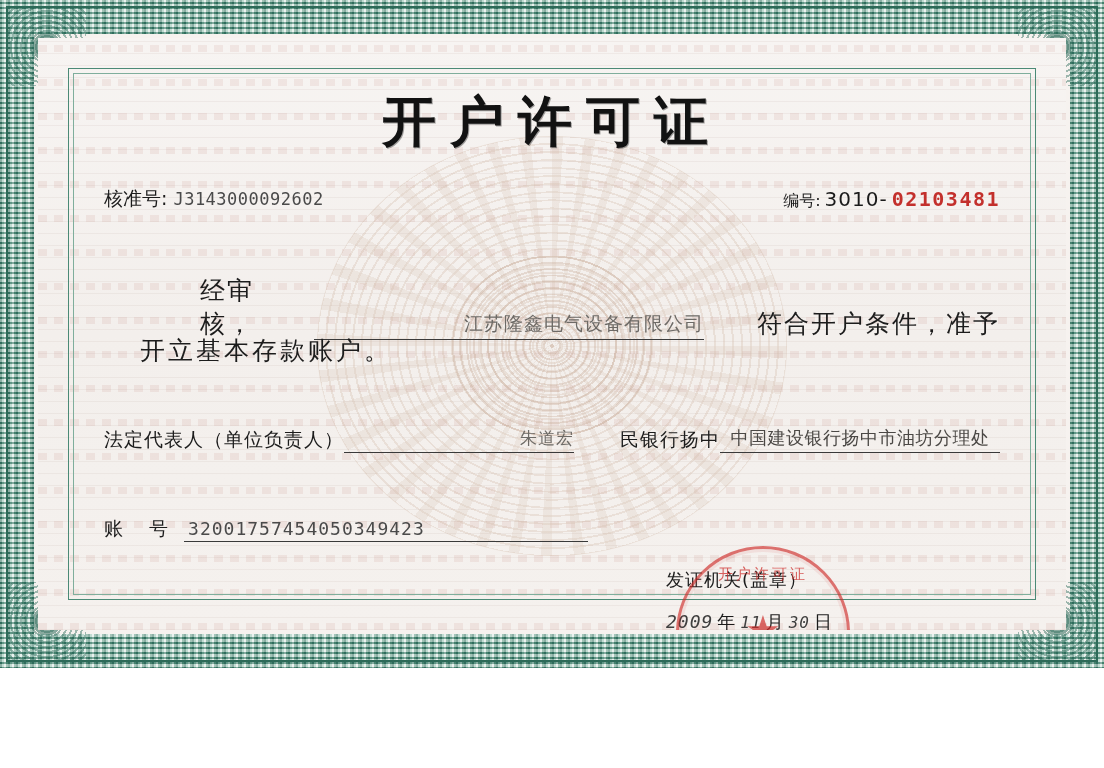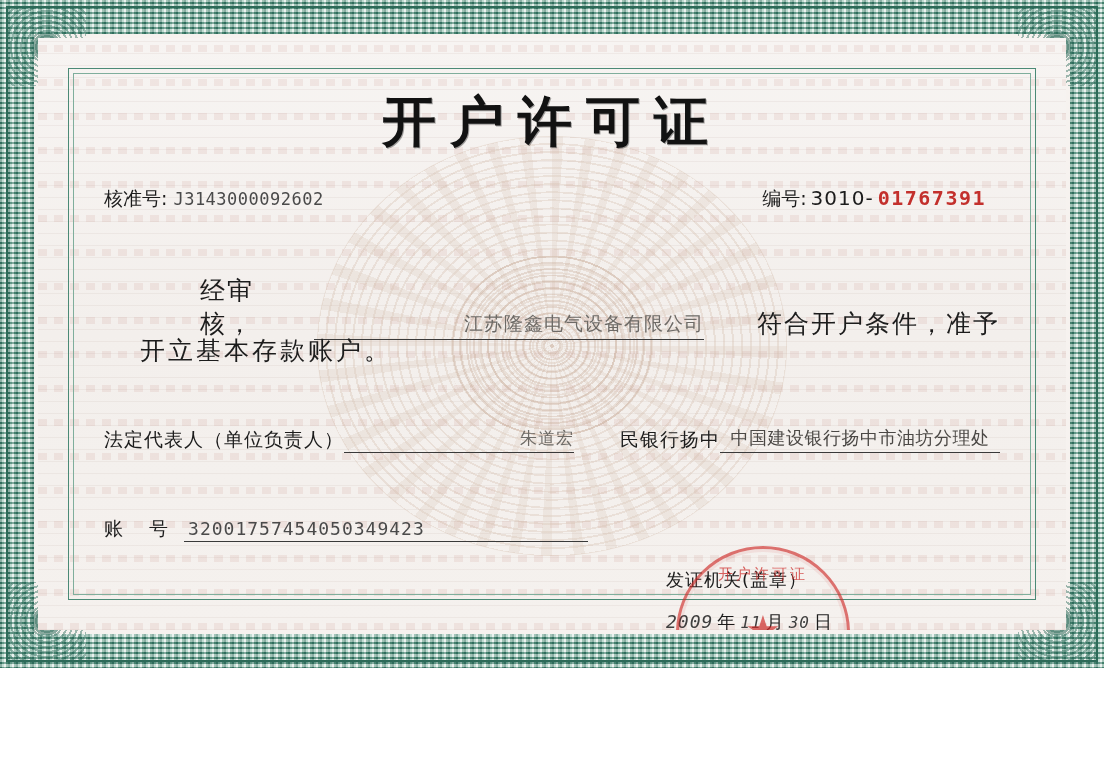--- a/index.html
+++ b/index.html
@@ -169,36 +169,36 @@
     font-weight: 700;
     letter-spacing: 14px;
     color: #121212;
     text-shadow: 1px 1px 0 rgba(0,0,0,0.35);
   }
 
   .row-approval {
     position: absolute;
     top: 148px;
     left: 66px;
-    right: 80px;
+    right: 66px;
     display: flex;
     justify-content: space-between;
     align-items: flex-end;
     font-size: 18px;
   }
   .approval-left { display: flex; align-items: baseline; gap: 6px; }
   .approval-label { font-size: 19px; color: #1b1b1b; }
   .approval-value {
     font-family: "DejaVu Sans Mono", "Liberation Mono", monospace;
     font-size: 17px;
     color: #4a4a4a;
     letter-spacing: 0.5px;
   }
   .serial-right { display: flex; align-items: baseline; gap: 4px; }
-  .serial-label { font-size: 19px; color: #1b1b1b; }
+  .serial-label { font-size: 16px; color: #1b1b1b; }
   .serial-prefix { font-size: 20px; color: #1b1b1b; letter-spacing: 1px; }
   .serial-number {
     font-family: "DejaVu Sans Mono", "Liberation Mono", monospace;
     font-size: 20px;
     color: #c3302c;
     letter-spacing: 1.5px;
     font-weight: 600;
   }
 
   .body-line1 {
@@ -401,21 +401,21 @@
       <div class="doc-title">开户许可证</div>
 
       <div class="row-approval">
         <div class="approval-left">
           <span class="approval-label">核准号:</span>
           <span class="approval-value">J3143000092602</span>
         </div>
         <div class="serial-right">
           <span class="serial-label">编号:</span>
           <span class="serial-prefix">3010-</span>
-          <span class="serial-number">01767391</span>
+          <span class="serial-number">02103481</span>
         </div>
       </div>
 
       <div class="body-line1">
         <span class="lead">经审核，</span>
         <span class="company-blank">
           <span class="company-name">江苏隆鑫电气设备有限公司</span>
         </span>
         <span class="tail">符合开户条件，准予</span>
       </div>

